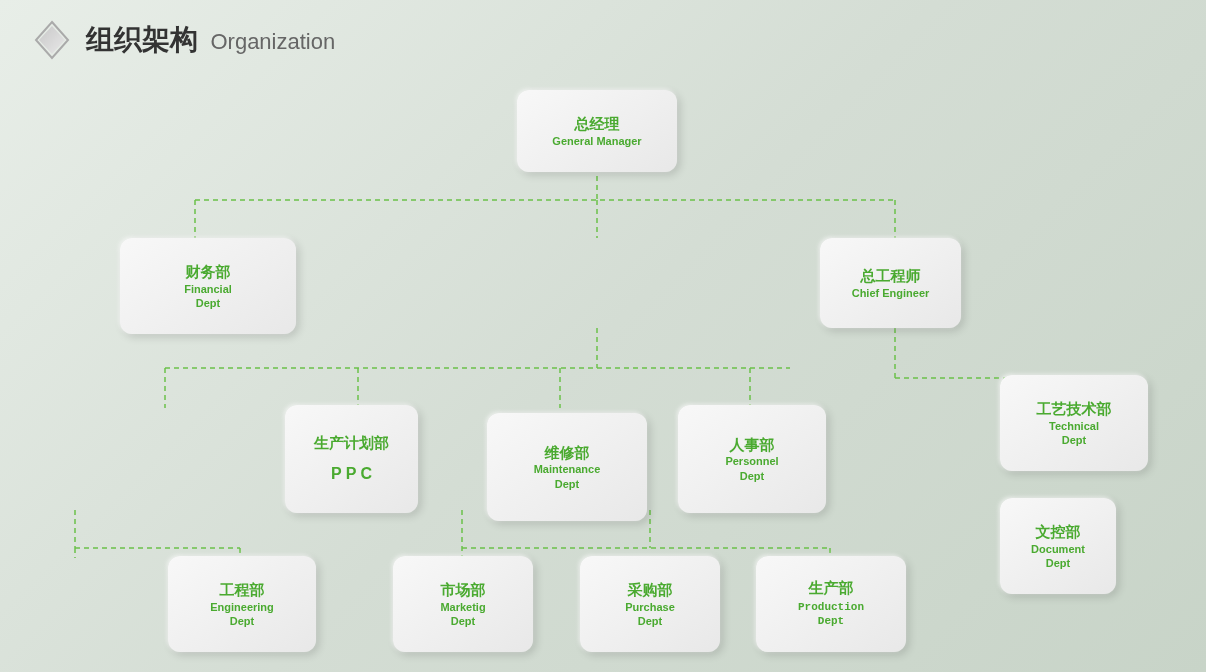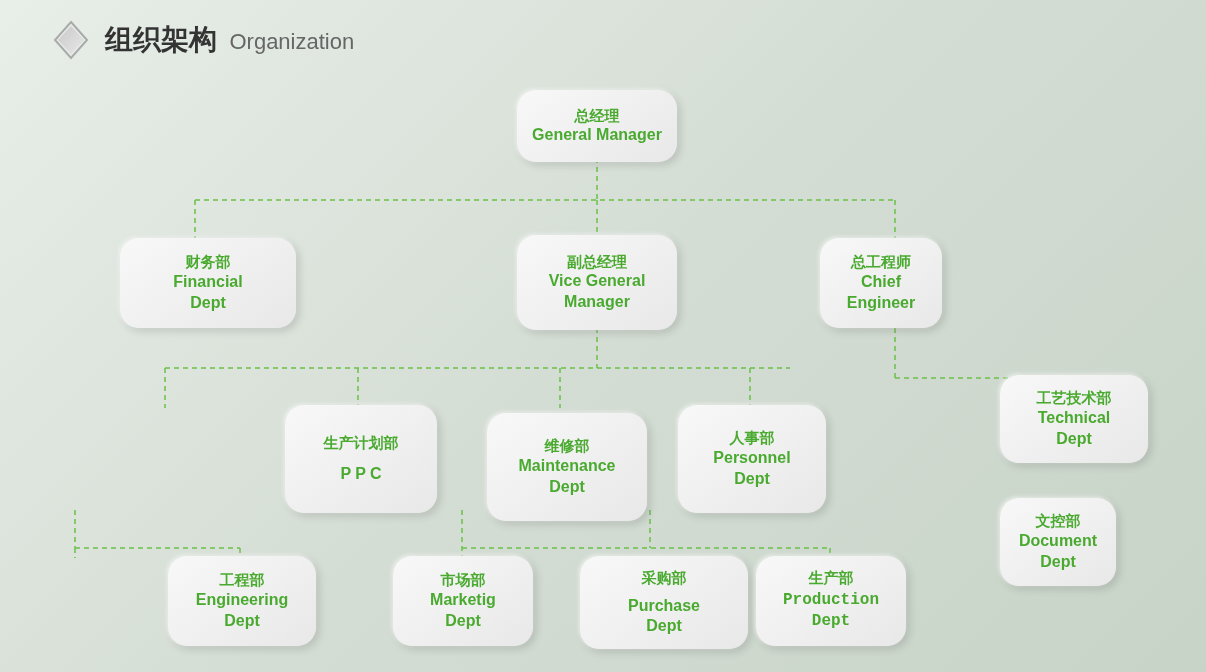--- a/index.html
+++ b/index.html
@@ -11,21 +11,20 @@
       font-family: 'Microsoft YaHei', Arial, sans-serif;
       overflow: hidden;
       position: relative;
     }
 
     .header {
       display: flex;
       align-items: center;
       padding: 18px 30px;
       gap: 12px;
-      margin-left: 19px;
     }
 
     .diamond-icon {
       width: 44px;
       height: 44px;
       position: relative;
     }
 
     .org-container {
       position: relative;
@@ -38,40 +37,40 @@
       position: absolute;
       top: 0; left: 0;
       width: 100%; height: 100%;
       pointer-events: none;
     }
 
     
     .node {
       position: absolute;
       background: linear-gradient(145deg, #f8f8f8, #e8e8e8);
-      border-radius: 19px;
+      border-radius: 12px;
       box-shadow: 3px 3px 8px rgba(0,0,0,0.15), -1px -1px 4px rgba(255,255,255,0.8);
       display: flex;
       flex-direction: column;
       align-items: center;
       justify-content: center;
       text-align: center;
-      padding: 12px 12px;
+      padding: 24px 12px;
     }
 
     .node .cn {
       color: #4aaa30;
       font-size: 15px;
       font-weight: bold;
       line-height: 1.3;
     }
 
     .node .en {
       color: #4aaa30;
-      font-size: 16px;
+      font-size: 11px;
       font-weight: bold;
       line-height: 1.3;
     }
 
     
     .node-lg {
       width: 160px;
       min-height: 72px;
     }
 
@@ -156,33 +155,28 @@
     <span class="cn">总经理</span>
     <span class="en">General Manager</span>
   </div>
 
   <div class="node node-md" style="left:120px; top:158px; width:176px; min-height:90px;">
     <span class="cn">财务部</span>
     <span class="en" style="white-space:pre-line;">Financial
 Dept</span>
   </div>
 
-  <div class="node node-lg" style="left:517px; top:155px; width:160px; min-height:95px;">
-    <span class="cn">副总经理</span>
-    <span class="en" style="white-space:pre-line;">Vice General
-Manager</span>
-  </div>
-
-  <div class="node node-md" style="left:820px; top:158px; width:122px; min-height:90px;">
+
+  <div class="node node-md" style="left:820px; top:158px; width:141px; min-height:90px;">
     <span class="cn">总工程师</span>
     <span class="en">Chief Engineer</span>
   </div>
 
 
-  <div class="node node-md" style="left:285px; top:325px; width:152px; min-height:108px;">
+  <div class="node node-md" style="left:285px; top:325px; width:133px; min-height:108px;">
     <span class="cn">生产计划部</span>
     <span class="en" style="margin-top:12px; font-size:16px;">P P C</span>
   </div>
 
   <div class="node node-md" style="left:487px; top:325px; width:160px; min-height:108px;margin-top:8px;">
     <span class="cn">维修部</span>
     <span class="en" style="white-space:pre-line;">Maintenance
 Dept</span>
   </div>
 
@@ -210,21 +204,21 @@
     <span class="en" style="white-space:pre-line;">Engineering
 Dept</span>
   </div>
 
   <div class="node node-sm" style="left:393px; top:476px; width:140px; min-height:90px;">
     <span class="cn">市场部</span>
     <span class="en" style="white-space:pre-line;">Marketig
 Dept</span>
   </div>
 
-  <div class="node node-sm" style="left:580px; top:476px; width:168px; min-height:90px;gap:8px;">
+  <div class="node node-sm" style="left:580px; top:476px; width:140px; min-height:90px;">
     <span class="cn">采购部</span>
     <span class="en" style="white-space:pre-line;">Purchase
 Dept</span>
   </div>
 
   <div class="node node-sm" style="left:756px; top:476px; width:150px; min-height:90px;font-family:Liberation Mono, monospace;">
     <span class="cn">生产部</span>
     <span class="en" style="white-space:pre-line;">Production
 Dept</span>
   </div>

